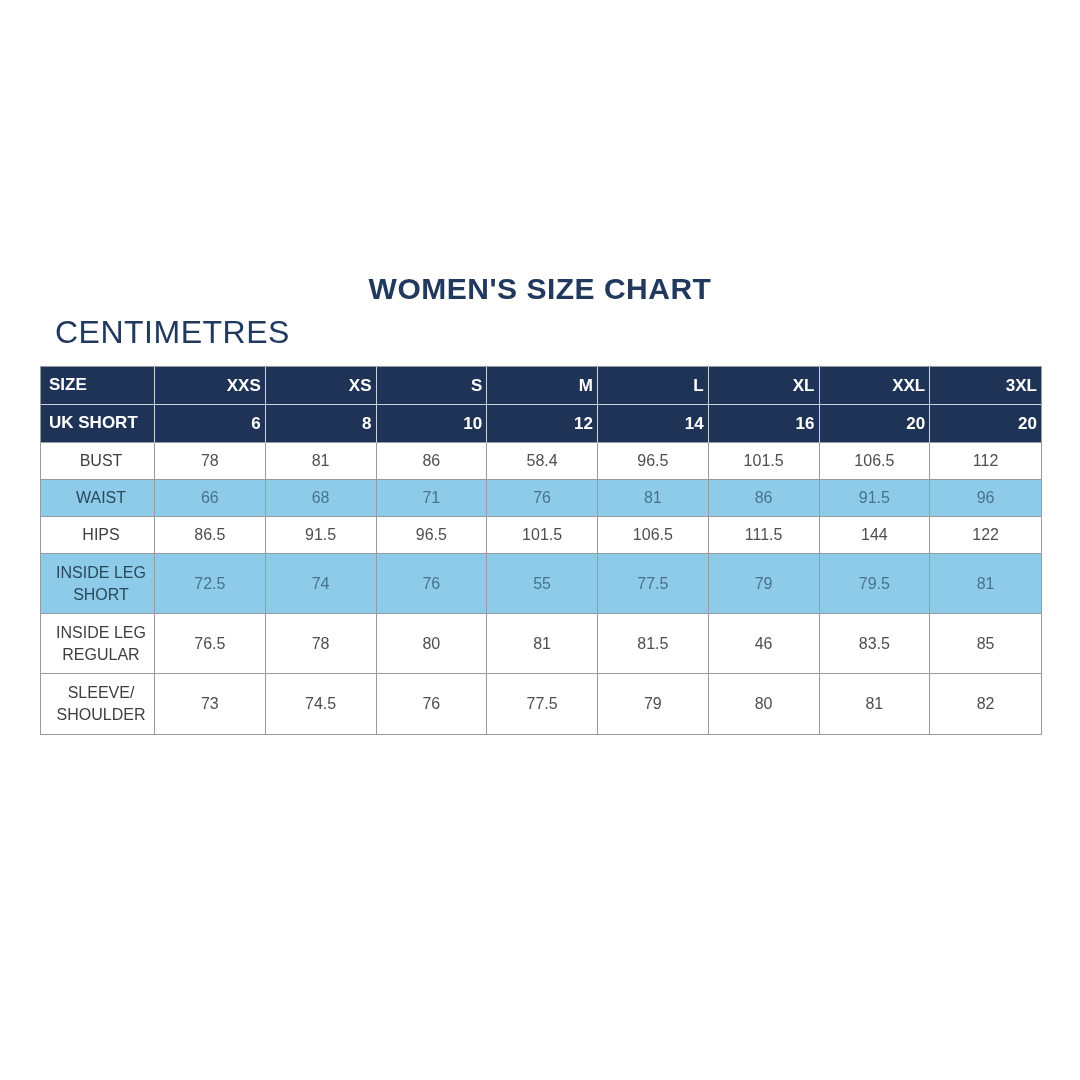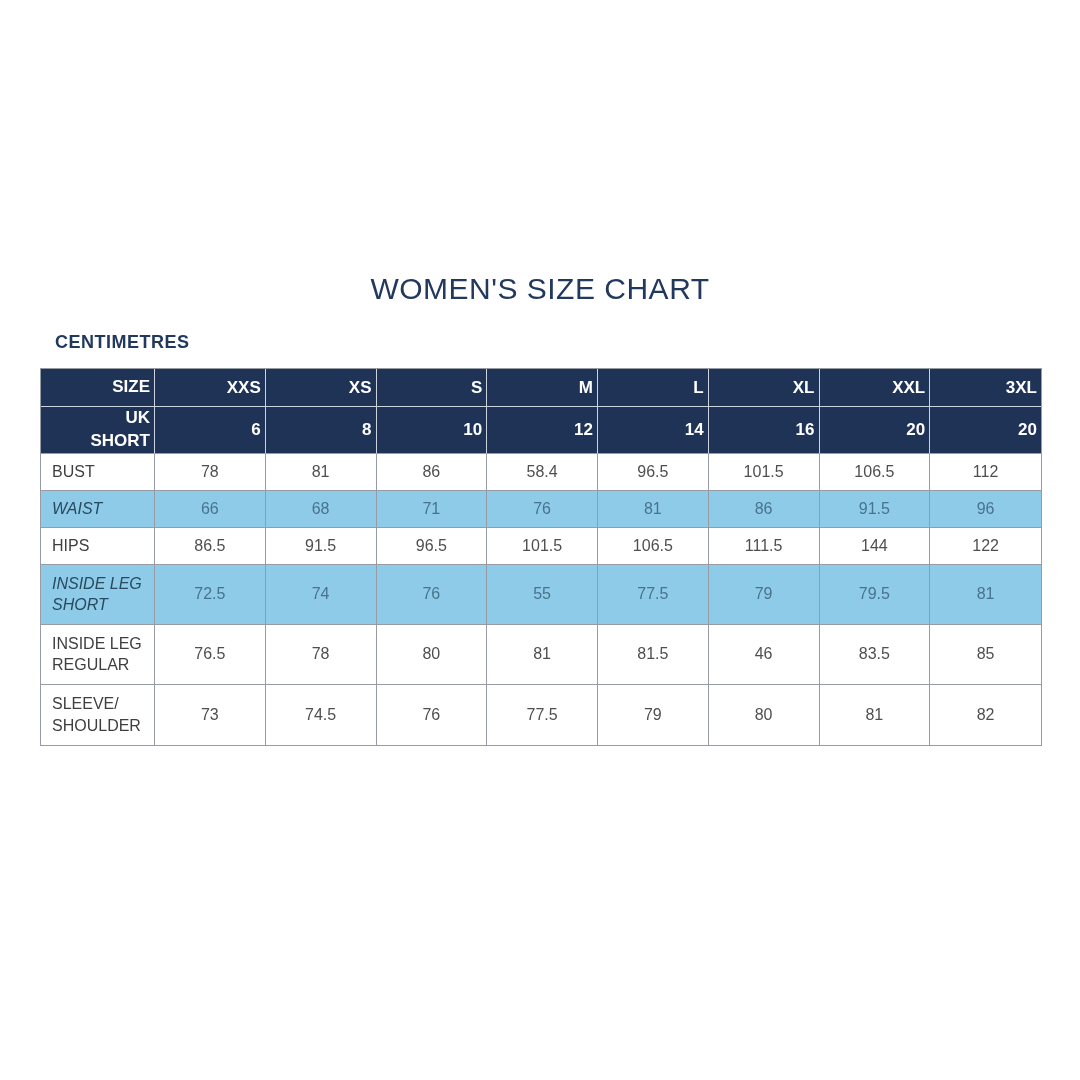--- a/index.html
+++ b/index.html
@@ -20,28 +20,28 @@
     width: 1080px; height: 1080px;
     background: #ffffff;
     font-family: "Liberation Sans", sans-serif;
   }
   .page { position: relative; width: 1080px; height: 1080px; overflow: hidden; }
   h1.title {
     margin: 0;
     padding-top: 272px;
     text-align: center;
     font-size: 30px;
-    font-weight: normal;
+    font-weight: bold;
     letter-spacing: 0.5px;
     color: var(--title-color);
   }
   h2.subtitle {
-    margin: 26px 0 0 55px;
-    font-size: 18px;
-    font-weight: bold;
+    margin: 8px 0 0 55px;
+    font-size: 32px;
+    font-weight: normal;
     letter-spacing: 0.5px;
     color: var(--title-color);
   }
   table.size-chart {
     margin: 15px 0 0 40px;
     width: 1000px;
     border-collapse: separate;
     border-spacing: 0;
     table-layout: fixed;
     border: 1px solid var(--grid-gray);
@@ -69,28 +69,28 @@
     font-size: 16px;
     border-right: 1px solid var(--grid-gray);
     border-bottom: 1px solid var(--grid-gray);
     background: #ffffff;
     color: var(--plain-value);
   }
   tbody td:last-child { border-right: none; }
   tbody tr:last-child td { border-bottom: none; }
   tbody tr.highlight td { background: var(--highlight-bg); color: var(--hl-value); }
   td.label-cell, th.label-cell {
-    text-align: left;
+    text-align: center;
     padding-left: 11px;
     white-space: pre-line;
     line-height: 1.35;
   }
-  th.label-cell { text-align: right; padding-left: 21px; }
+  th.label-cell { text-align: left; padding-left: 8px; }
   tbody td.label-cell { color: var(--plain-label); }
-  tbody tr.highlight td.label-cell { color: var(--hl-label); font-style: italic; }
+  tbody tr.highlight td.label-cell { color: var(--hl-label); }
   tbody tr.row-regular td { height: 37px; }
   tbody tr.row-tall td { height: 60px; }
 </style>
 </head>
 <body>
 
 <div class="page">
   <h1 class="title">WOMEN'S SIZE CHART</h1>
   <h2 class="subtitle">CENTIMETRES</h2>
   <table class="size-chart">

